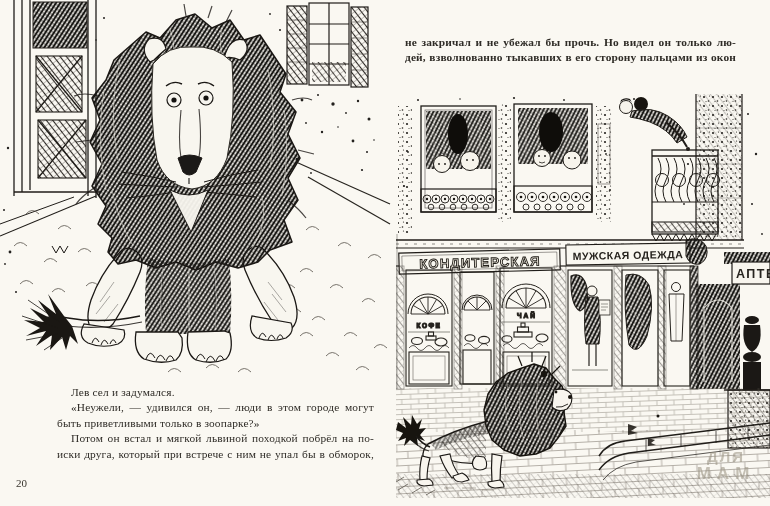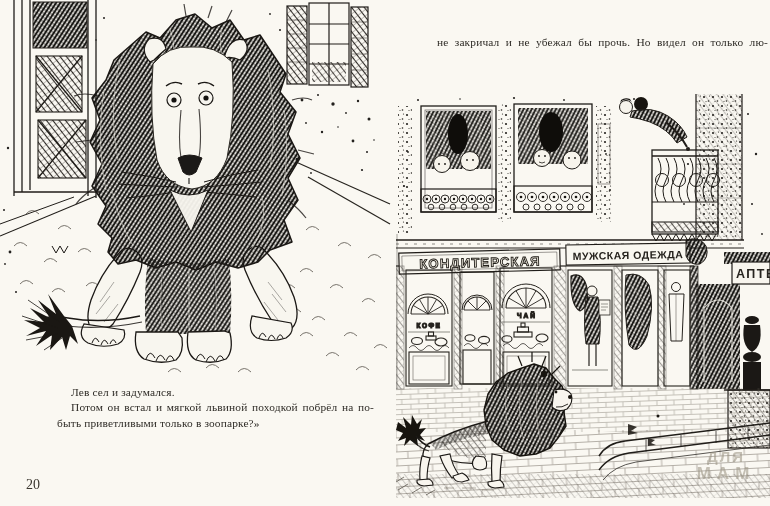--- a/index.html
+++ b/index.html
@@ -4,26 +4,26 @@
 <style>
   html,body{margin:0;padding:0;}
   body{width:770px;height:506px;position:relative;overflow:hidden;
        font-family:"Liberation Serif",serif;background:#faf8f2;}
   .scan{position:absolute;inset:0;background:#faf8f2;}
   svg{position:absolute;display:block;}
   #illu-left{left:0;top:0;}
   #illu-right{left:396px;top:94px;}
   .textblock{position:absolute;color:#2f2c27;font-size:11.4px;line-height:15.4px;
              letter-spacing:.15px;}
-  #right-text{left:437px;top:35px;width:331px;}
+  #right-text{left:405px;top:35px;width:331px;font-weight:bold;}
   #left-text{left:57px;top:385px;width:317px;}
   .line{text-align:justify;}
   .line.j{text-align-last:justify;}
   .line.ind{text-indent:14px;}
-  #page-num{position:absolute;left:26px;top:477px;font-size:14px;color:#3a362f;}
+  #page-num{position:absolute;left:16px;top:477px;font-size:11px;color:#3a362f;}
   #watermark{position:absolute;left:684px;top:449px;width:84px;text-align:center;
              font-family:"Liberation Sans",sans-serif;font-weight:bold;
              color:rgba(152,143,127,.55);z-index:4;line-height:1.05;}
   #watermark .w1{font-size:15px;letter-spacing:2px;}
   #watermark .w2{font-size:17px;letter-spacing:6px;}
   .sign-text{font-family:"Liberation Sans",sans-serif;font-weight:bold;}
 </style>
 </head>
 <body>
 
@@ -483,26 +483,29 @@
     <circle cx="174" cy="303" r="2" fill="#17140f" stroke="none"></circle>
     <circle cx="160" cy="298" r="1.4" fill="#17140f" stroke="none"></circle>
     <path d="M172 310 Q166 314 160 313" stroke-width=".9"></path>
     <path d="M162 318 l-2 6 M168 317 l0 6" stroke-width=".9" opacity=".8"></path>
     <path d="M48 394 h10 M66 394 h14 M86 396 h12" stroke="#6b6458" stroke-width="1" opacity=".5"></path>
   </g>
 </svg>
 
 <div id="right-text" class="textblock">
   <div class="line j">не закричал и не убежал бы прочь. Но видел он только лю-</div>
+  <div class="line j">дей, взволнованно тыкавших в его сторону пальцами из окон</div>
 </div>
 
 <div id="left-text" class="textblock">
   <div class="line ind">Лев сел и задумался.</div>
+  <div class="line ind j">«Неужели, — удивился он, — люди в этом городе могут</div>
+  <div class="line">быть приветливыми только в зоопарке?»</div>
   <div class="line ind j">Потом он встал и мягкой львиной походкой побрёл на по-</div>
-  <div class="line">быть приветливыми только в зоопарке?»</div>
+  <div class="line j">иски друга, который при встрече с ним не упал бы в обморок,</div>
 </div>
 
 <div id="page-num">20</div>
 
 <div id="watermark">
   <div class="w1">ДЛЯ</div>
   <div class="w2">МАМ</div>
 </div>
 
 </div>

